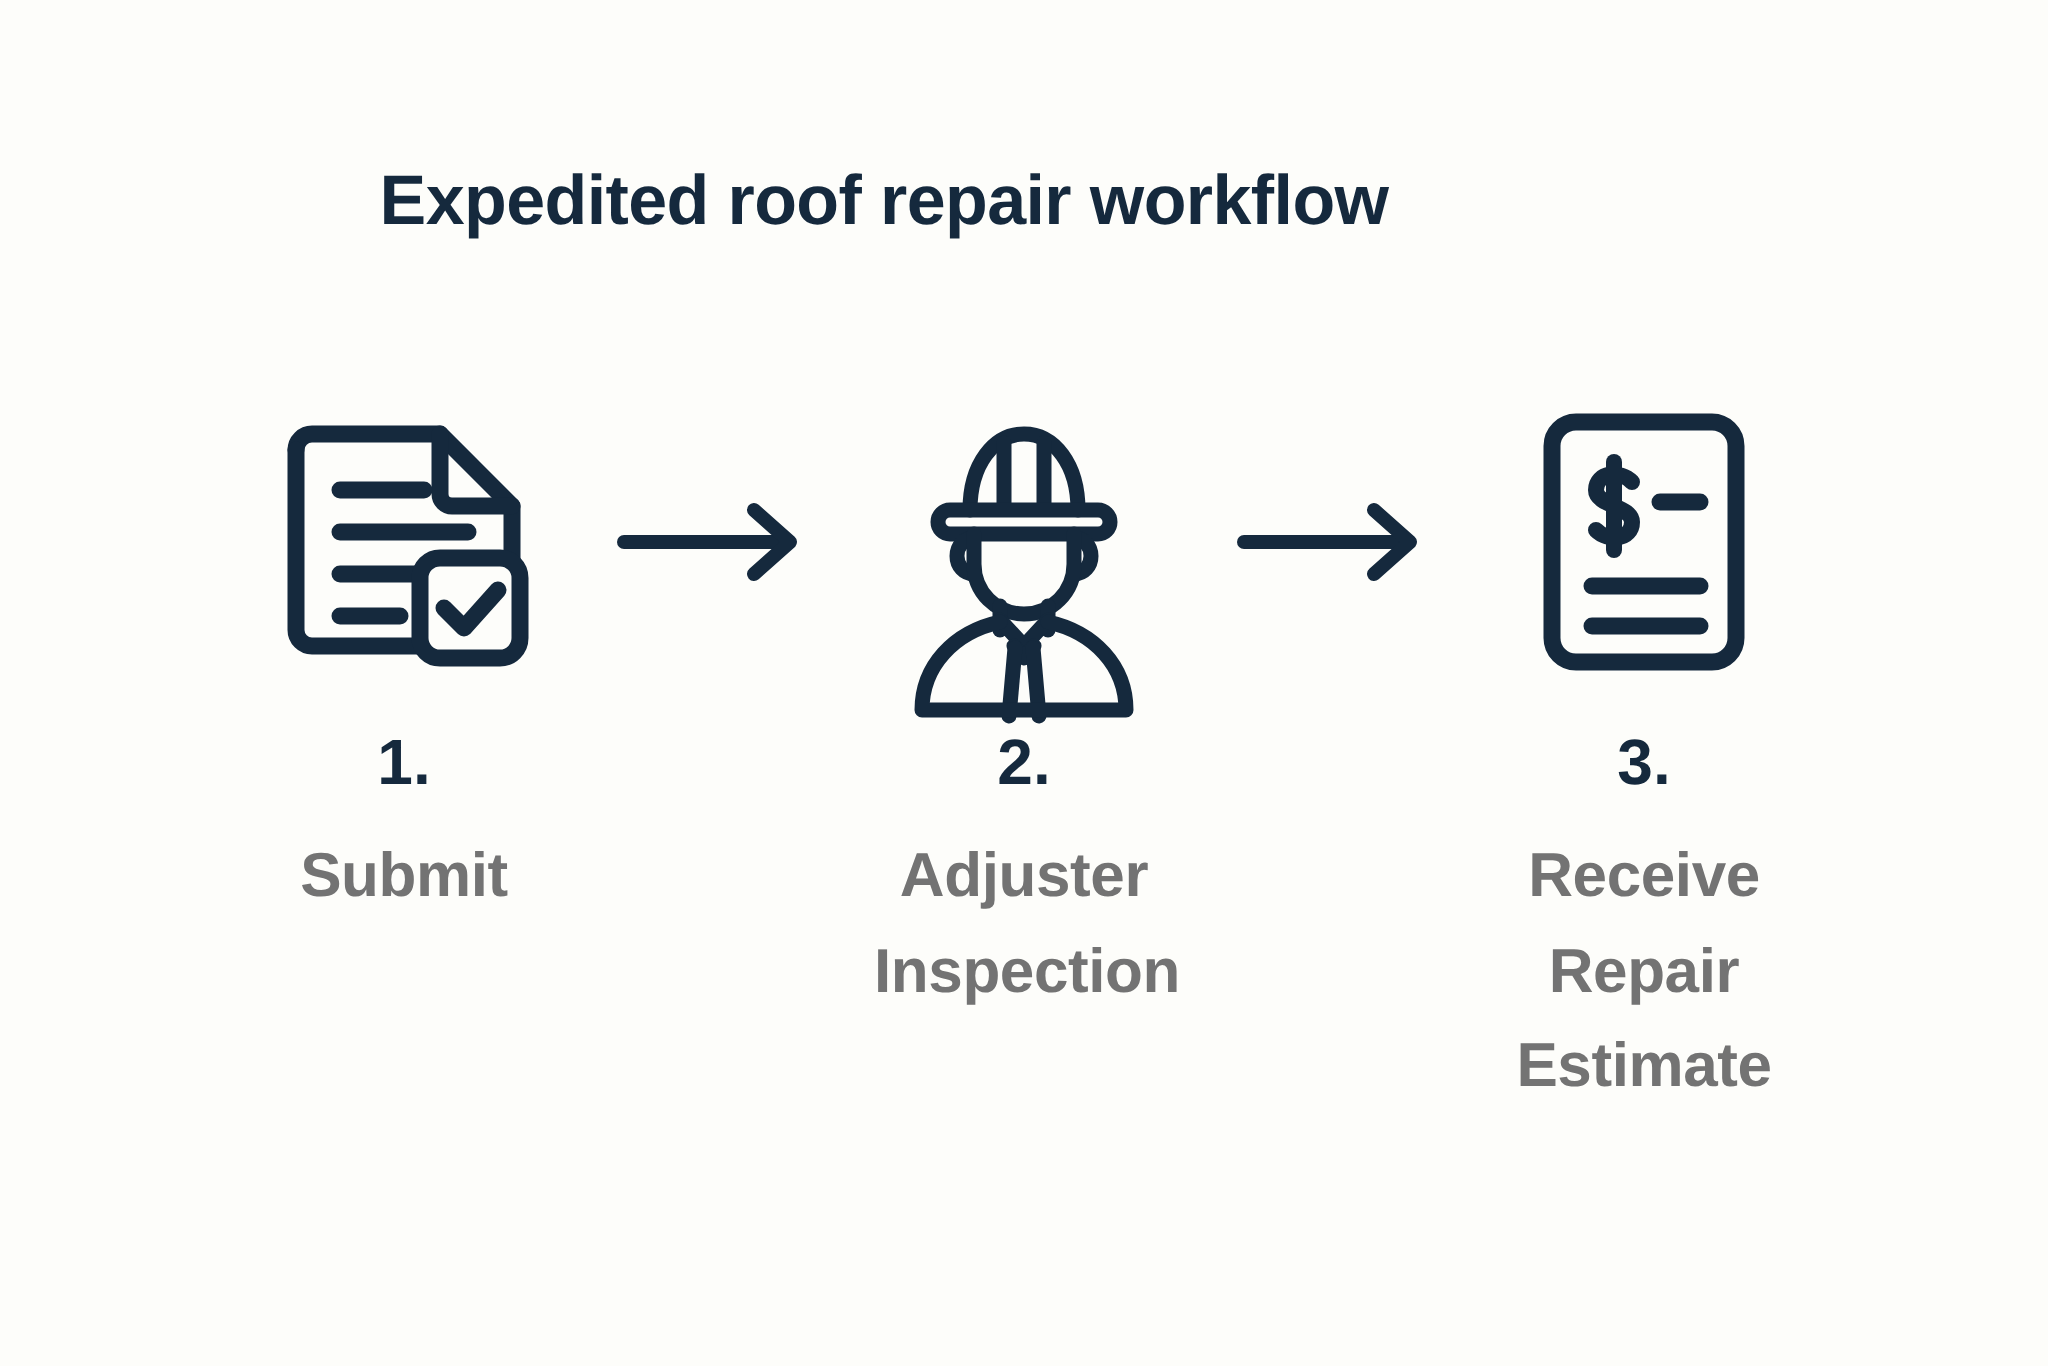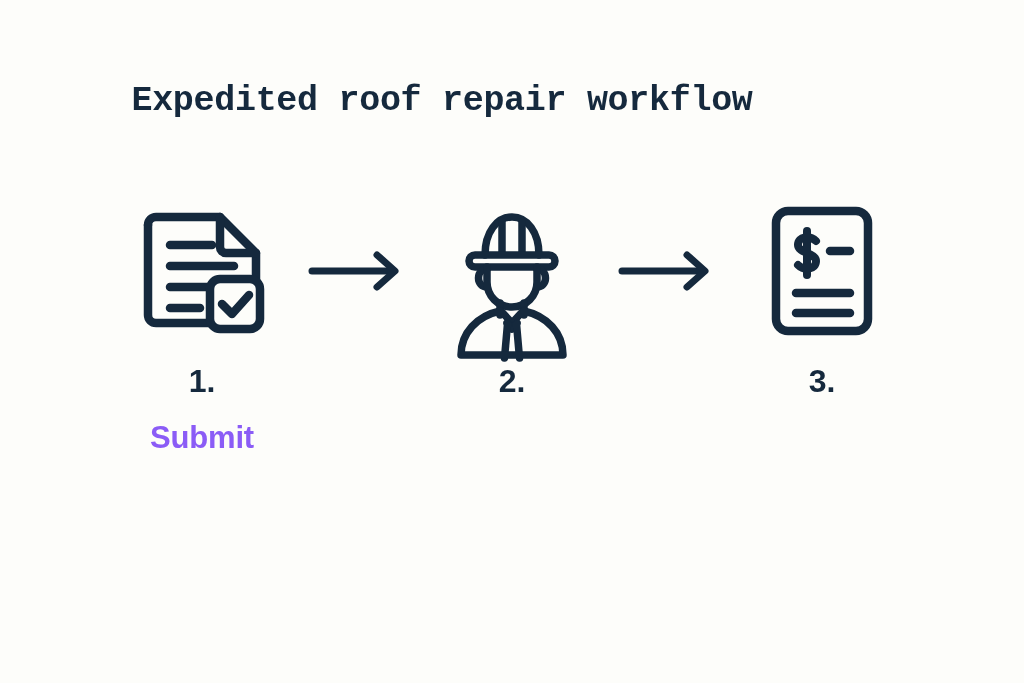--- a/index.html
+++ b/index.html
@@ -31,21 +31,20 @@
     top: 80px;
     left: 0;
     width: 884px;
     text-align: center;
     font-size: 35px;
     font-weight: 700;
     letter-spacing: -0.3px;
     color: #15293d;
     line-height: 1.2;
     white-space: nowrap;
-    font-family: Liberation Mono, monospace;
   }
 
   
   .flow-row {
     position: absolute;
     top: 196px;
     left: 0;
     width: 1024px;
     height: 150px;
     display: flex;
@@ -100,21 +99,21 @@
     font-weight: 700;
     color: #15293d;
     line-height: 1.2;
     margin-bottom: 14px;
     letter-spacing: 0px;
   }
 
   .step-lines {
     font-size: 31px;
     font-weight: 700;
-    color: #8b5cf6;
+    color: #737373;
     line-height: 1.52;
     letter-spacing: -0.2px;
     white-space: nowrap;
   }
   .step-lines > span { display: block; }
 </style>
 </head>
 <body>
 
 <div class="canvas">
@@ -217,23 +216,32 @@
       <div class="step-number">1.</div>
       <div class="step-lines">
         <span>Submit</span>
       </div>
     </div>
 
     <div class="label-spacer"></div>
 
     <div class="label-cell">
       <div class="step-number">2.</div>
+      <div class="step-lines">
+        <span>Adjuster</span>
+        <span>Inspection</span>
+      </div>
     </div>
 
     <div class="label-spacer"></div>
 
     <div class="label-cell">
       <div class="step-number">3.</div>
+      <div class="step-lines">
+        <span>Receive</span>
+        <span>Repair</span>
+        <span>Estimate</span>
+      </div>
     </div>
 
   </div>
 
 </div>
 
 </body></html>

